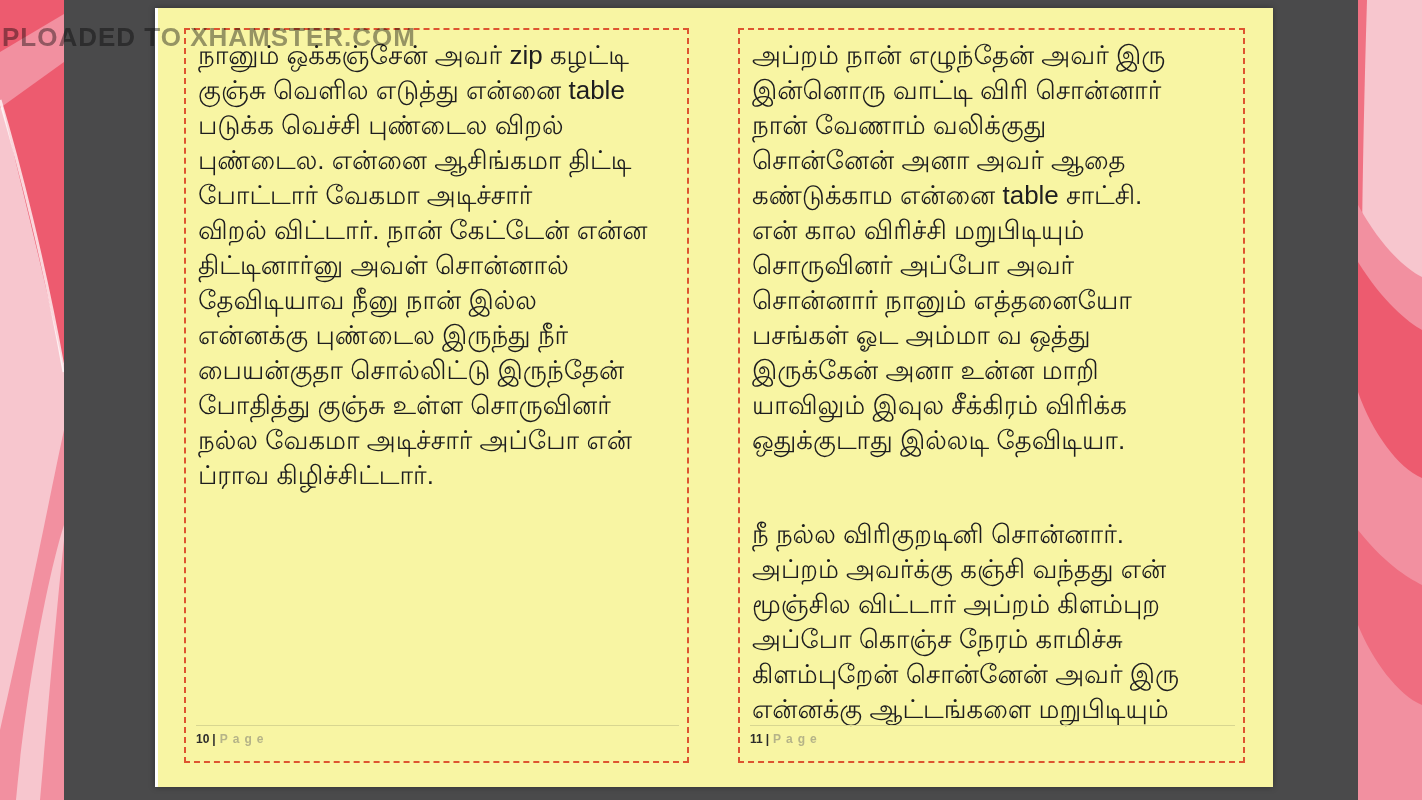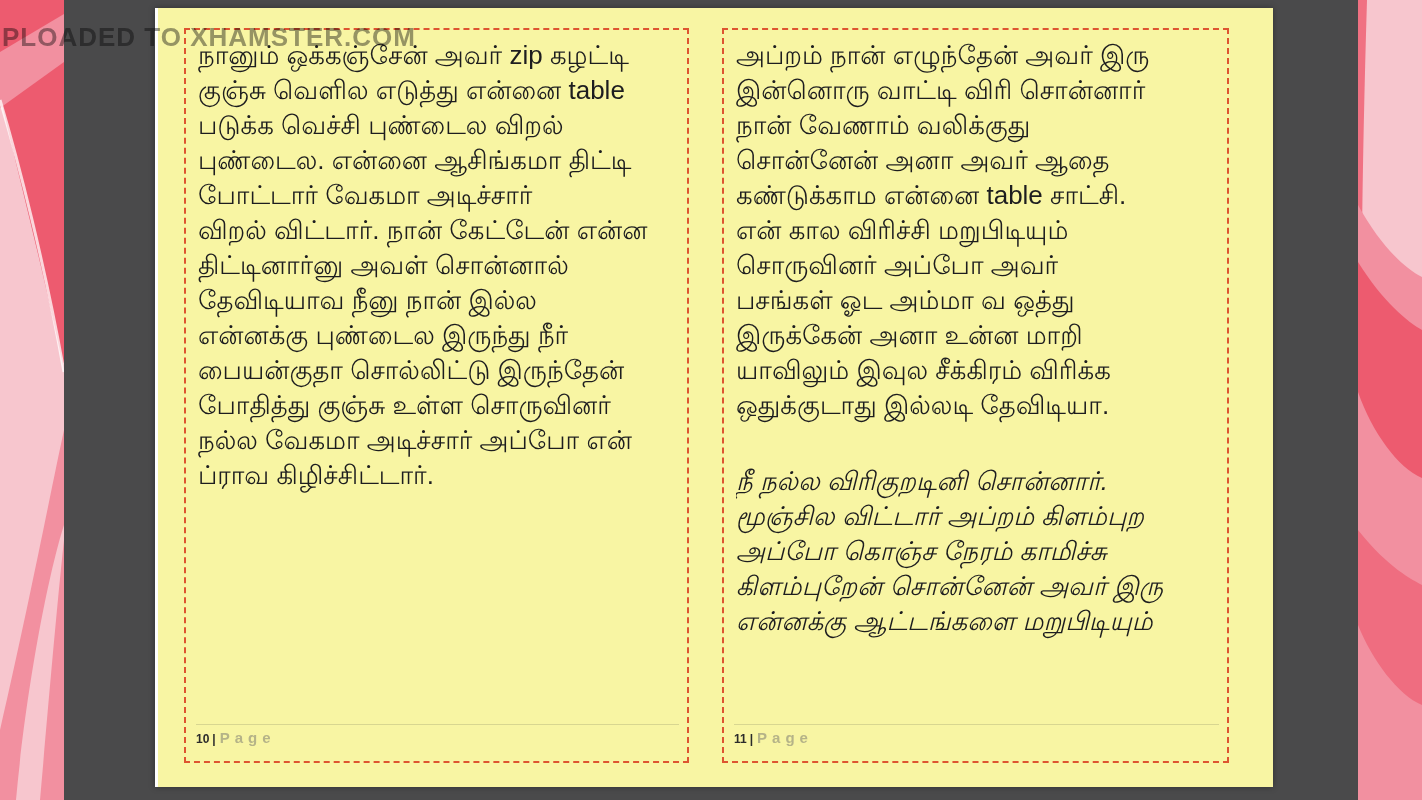--- a/index.html
+++ b/index.html
@@ -12,32 +12,32 @@
   .pk-strong{fill:var(--pink-strong,#ed5b6f);}
   .pk-med{fill:var(--pink-medium,#f290a0);}
   .pk-line{fill:none;stroke:#ffffff;stroke-width:3;opacity:.75;}
   .sheet{position:absolute;left:155px;top:8px;width:1115px;height:779px;
          background:var(--page-yellow,#f8f5a3);
          border-left:3px solid var(--page-edge-white,#ffffff);
          box-shadow:0 0 6px rgba(0,0,0,.35);}
   .pagebox{position:absolute;top:20px;height:735px;box-sizing:border-box;
            border:2px dashed var(--border-orange,#dd5430);}
   .pagebox.p-left{left:26px;width:505px;}
-  .pagebox.p-right{left:564px;width:507px;}
+  .pagebox.p-right{left:580px;width:507px;}
   .textcol{padding:8px 4px 0 12px;font-size:26px;line-height:35px;
            color:var(--text-black,#1d1d1f);}
   .line{white-space:nowrap;overflow:hidden;}
   .gap-a{margin-top:45px;}
-  .gap-b{margin-top:41px;font-style:italic;}
+  .gap-b{margin-top:59px;}
   .pagefooter{position:absolute;left:10px;right:8px;bottom:16px;
               border-top:1px solid #d8d691;padding-top:7px;
               font-size:12px;line-height:12px;}
   .pnum{font-weight:bold;color:var(--footer-dark,#2b2b2b);}
   .psep{font-weight:bold;color:var(--footer-dark,#2b2b2b);margin:0 4px 0 3px;}
-  .pword{color:var(--footer-muted,#b5b388);letter-spacing:5px;font-size:15px;font-weight:bold;}
+  .pword{color:var(--footer-muted,#b5b388);letter-spacing:5px;font-size:12px;font-weight:bold;}
   .watermark{position:absolute;left:2px;top:22px;width:420px;
              font-size:26px;font-weight:800;letter-spacing:1px;
              color:#9a9a9a;mix-blend-mode:multiply;
              text-shadow:1px 1px 0 rgba(255,255,255,.3);}
 </style>
 </head>
 <body>
 
 <div class="stage">
 
@@ -86,27 +86,29 @@
     <section class="pagebox p-right">
       <div class="textcol">
         <div class="para">
             <div class="line">அப்றம் நான் எழுந்தேன் அவர் இரு</div>
             <div class="line">இன்னொரு வாட்டி விரி சொன்னார்</div>
             <div class="line">நான் வேணாம் வலிக்குது</div>
             <div class="line">சொன்னேன் அனா அவர் ஆதை</div>
             <div class="line">கண்டுக்காம என்னை table சாட்சி.</div>
             <div class="line">என் கால விரிச்சி மறுபிடியும்</div>
             <div class="line">சொருவினர் அப்போ அவர்</div>
+            <div class="line">சொன்னார் நானும் எத்தனையோ</div>
             <div class="line">பசங்கள் ஓட அம்மா வ ஒத்து</div>
             <div class="line">இருக்கேன் அனா உன்ன மாறி</div>
             <div class="line">யாவிலும் இவுல சீக்கிரம் விரிக்க</div>
             <div class="line">ஒதுக்குடாது இல்லடி தேவிடியா.</div>
           </div>
         <div class="para gap-b">
             <div class="line">நீ நல்ல விரிகுறடினி சொன்னார்.</div>
+            <div class="line">அப்றம் அவர்க்கு கஞ்சி வந்தது என்</div>
             <div class="line">மூஞ்சில விட்டார் அப்றம் கிளம்புற</div>
             <div class="line">அப்போ கொஞ்ச நேரம் காமிச்சு</div>
             <div class="line">கிளம்புறேன் சொன்னேன் அவர் இரு</div>
             <div class="line">என்னக்கு ஆட்டங்களை மறுபிடியும்</div>
           </div>
       </div>
       <footer class="pagefooter">
         <span class="pnum">11</span><span class="psep">|</span><span class="pword">Page</span>
       </footer>
     </section>

